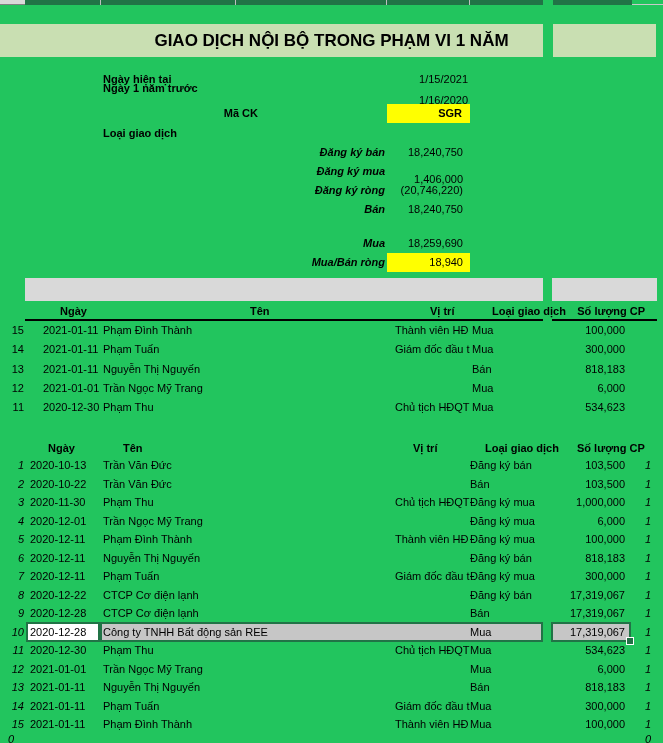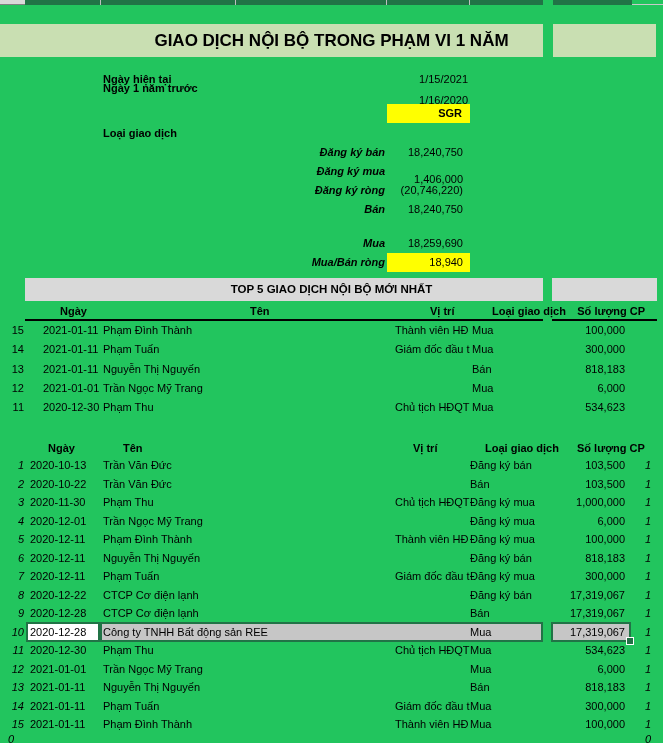--- a/index.html
+++ b/index.html
@@ -36,20 +36,21 @@
   <div class="abs band" style="left:0;top:24px;width:543px;height:33px;"></div>
   <div class="abs band" style="left:553px;top:24px;width:103px;height:33px;"></div>
   <div class="abs title-text" style="left:0;top:24px;width:663px;height:33px;">GIAO DỊCH NỘI BỘ TRONG PHẠM VI 1 NĂM</div>
 
   <div class="abs b" style="left:103px;top:71px;line-height:16px;">Ngày hiện tại</div>
   <div class="abs r" style="left:385px;top:71px;width:83px;line-height:16px;">1/15/2021</div>
   <div class="abs b" style="left:103px;top:80px;line-height:16px;">Ngày 1 năm trước</div>
   <div class="abs r" style="left:385px;top:92px;width:83px;line-height:16px;">1/16/2020</div>
 
   <div class="abs" style="left:387px;top:104px;width:83px;height:19px;background:#FFFF00;"></div>
+  <div class="abs b r" style="left:150px;top:104px;width:108px;line-height:19px;">Mã CK</div>
   <div class="abs b r" style="left:387px;top:104px;width:75px;line-height:19px;">SGR</div>
 
   <div class="abs b" style="left:103px;top:125px;line-height:16px;">Loại giao dịch</div>
 
   <div id="summary-rows">
       <div class="abs" style="left:0;top:143px;width:663px;height:19px;line-height:19px;">
         <span class="abs cell bi" style="left:250px;top:0;width:135px;text-align:right;">Đăng ký bán</span>
         <span class="abs cell " style="left:380px;top:0;width:83px;text-align:right;">18,240,750</span>
       </div>
       <div class="abs" style="left:0;top:162px;width:663px;height:19px;line-height:19px;">
@@ -70,21 +71,20 @@
       </div>
       <div class="abs" style="left:0;top:253px;width:663px;height:19px;line-height:19px;">
         <span class="abs" style="left:387px;top:0;width:83px;height:19px;background:#FFFF00;"></span>
         <span class="abs cell bi" style="left:250px;top:0;width:135px;text-align:right;">Mua/Bán ròng</span>
         <span class="abs cell " style="left:380px;top:0;width:83px;text-align:right;">18,940</span>
       </div>
     </div>
 
   <div class="abs grayband" style="left:25px;top:278px;width:518px;height:23px;"></div>
   <div class="abs grayband" style="left:552px;top:278px;width:105px;height:23px;"></div>
-  <div class="abs band-title" style="left:0;top:278px;width:663px;height:23px;">TOP 5 GIAO DỊCH NỘI BỘ MỚI NHẤT</div>
 
   <div>
     <div class="abs hdr" style="left:40px;top:303px;">Ngày</div>
     <div class="abs hdr" style="left:230px;top:303px;">Tên</div>
     <div class="abs hdr" style="left:410px;top:303px;">Vị trí</div>
     <div class="abs hdr" style="left:472px;top:303px;">Loại giao dịch</div>
     <div class="abs hdr r" style="left:540px;top:303px;width:85px;">Số lượng CP</div>
   </div>
   <div class="abs" style="left:25px;top:319px;width:518px;height:2px;background:#000;"></div>
   <div class="abs" style="left:552px;top:319px;width:105px;height:2px;background:#000;"></div>

